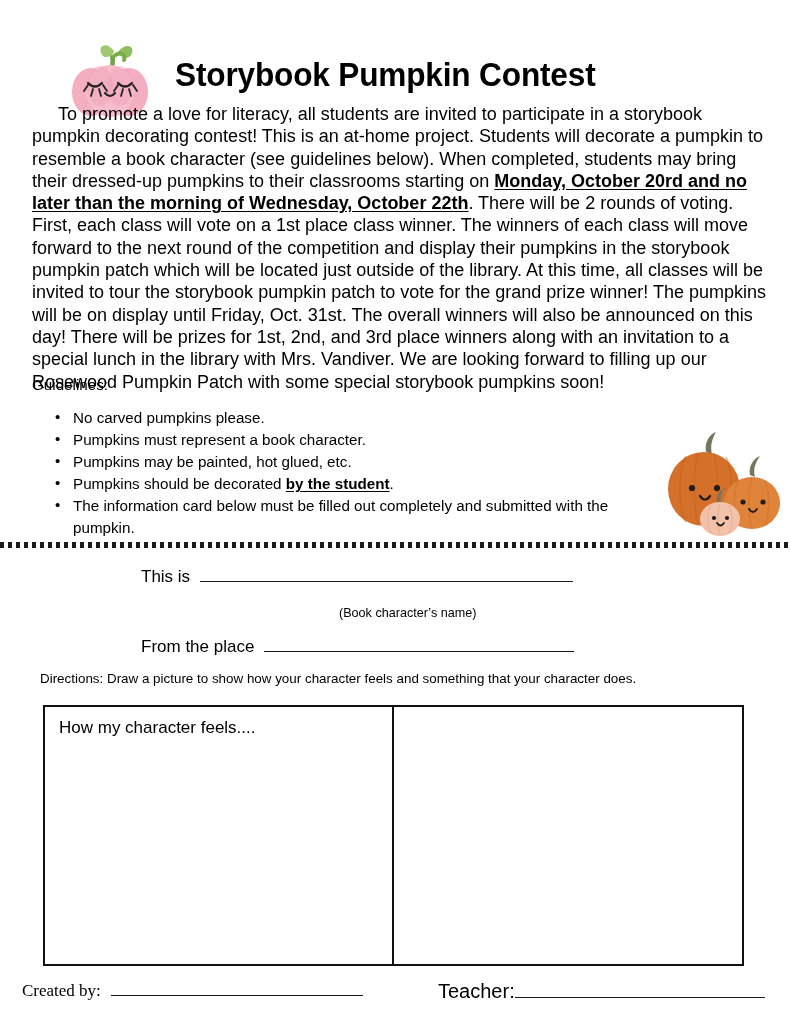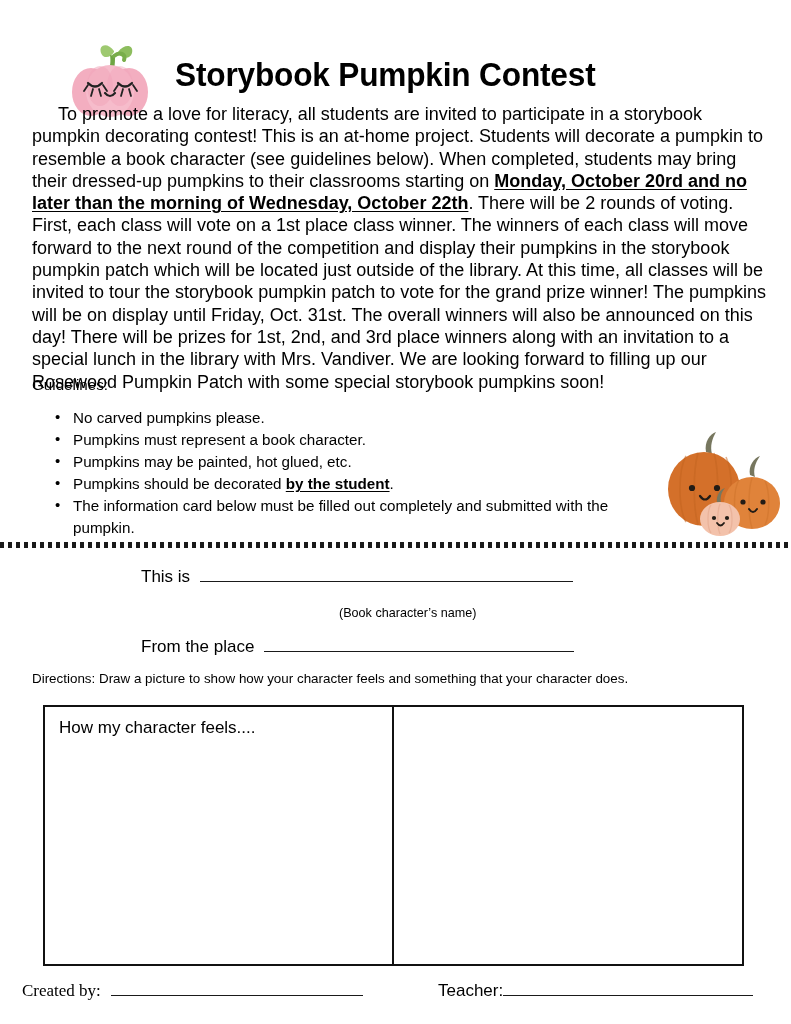--- a/index.html
+++ b/index.html
@@ -133,21 +133,21 @@
   .field-caption {
     position: absolute;
     left: 295px;
     top: 606px;
     font-size: 12.6px;
     margin-left: 44px;
   }
 
   .directions {
     position: absolute;
-    left: 32px;
+    left: 40px;
     top: 671px;
     font-size: 13.4px;
   }
 
   
   .draw-grid {
     position: absolute;
     left: 43px;
     top: 705px;
     width: 697px;
@@ -172,21 +172,21 @@
     left: 22px;
     top: 980px;
     font-size: 17px;
     white-space: nowrap;
     font-family: Liberation Serif, serif;
   }
   .footer-teacher {
     position: absolute;
     left: 438px;
     top: 980px;
-    font-size: 17px;
+    font-size: 20px;
     white-space: nowrap;
   }
   .rule-foot { width: 252px; }
   .rule-foot2 { width: 250px; margin-left: 0px; }
 </style>
 </head>
 <body>
 
 <div class="header">
 

